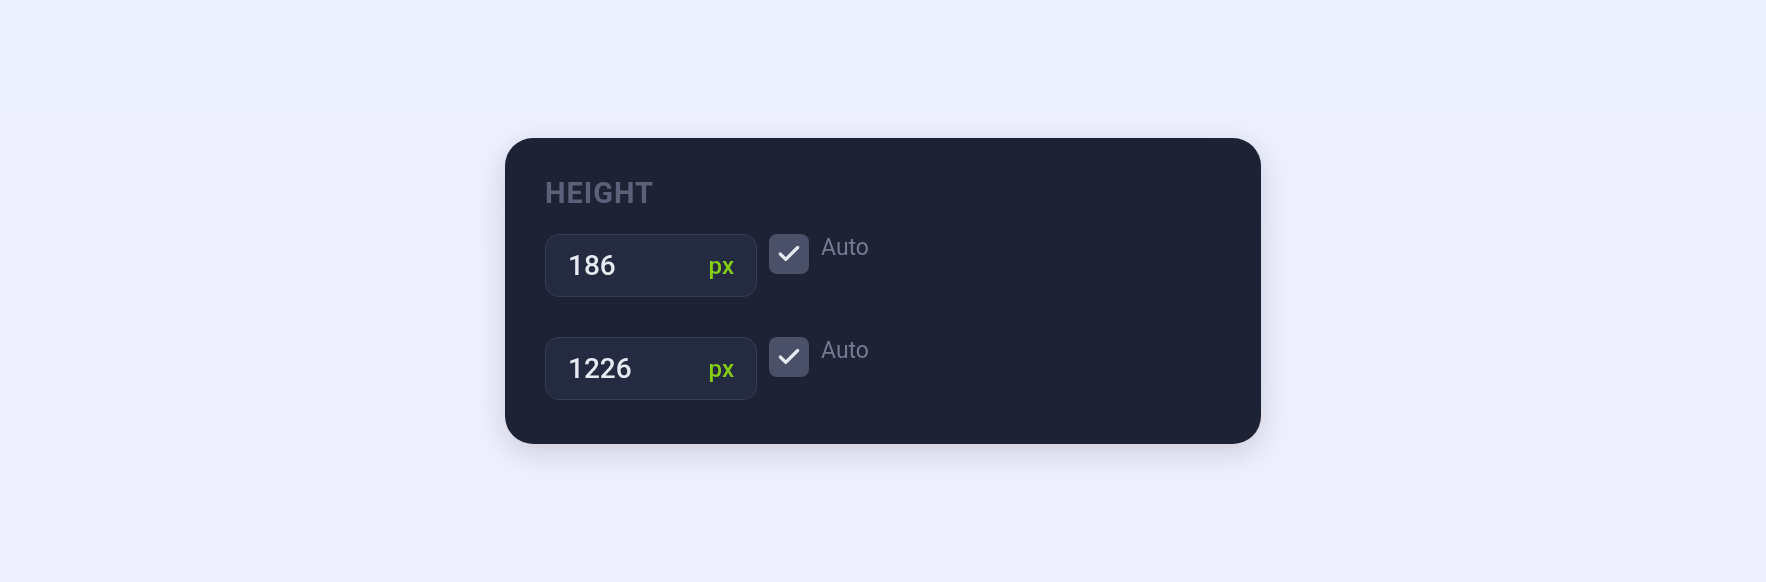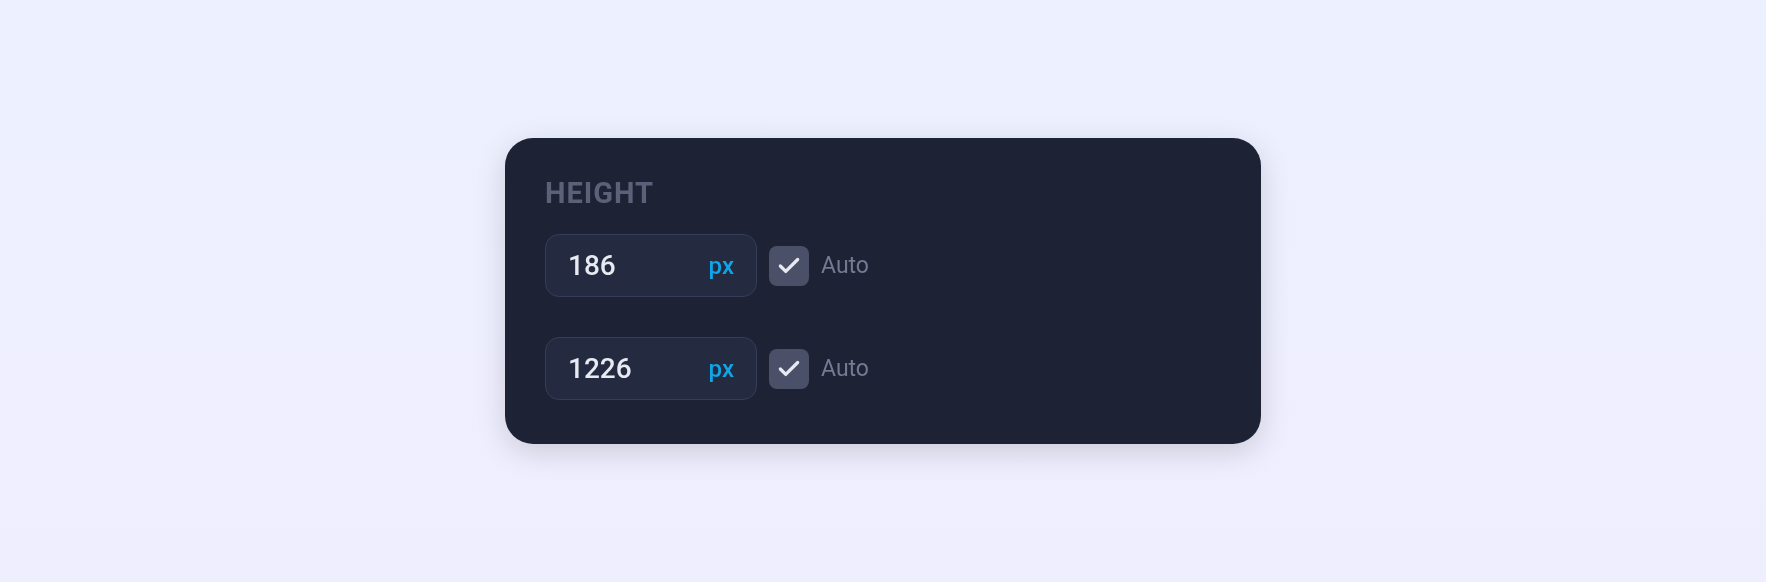--- a/index.html
+++ b/index.html
@@ -29,21 +29,20 @@
     .section-label {
       color: #5a6178;
       font-size: 29px;
       font-weight: 700;
       letter-spacing: 1px;
       text-transform: uppercase;
       margin-bottom: 24px;
     }
     .row {
       display: flex;
-      align-items: center;
       gap: 12px;
     }
     .input-box {
       display: flex;
       align-items: center;
       background: #242a40;
       border: 1px solid #363d58;
       border-radius: 14px;
       padding: 14px 22px;
       width: 212px;
@@ -53,21 +52,21 @@
       color: #e8eaf2;
       font-size: 28px;
       font-weight: 500;
       background: transparent;
       border: none;
       outline: none;
       width: 90px;
       font-family: inherit;
     }
     .input-unit {
-      color: #0ea5e9;
+      color: #84cc16;
       font-size: 24px;
       font-weight: 500;
     }
     .checkbox {
       width: 40px;
       height: 40px;
       background: #4a5068;
       border-radius: 8px;
       display: flex;
       align-items: center;

